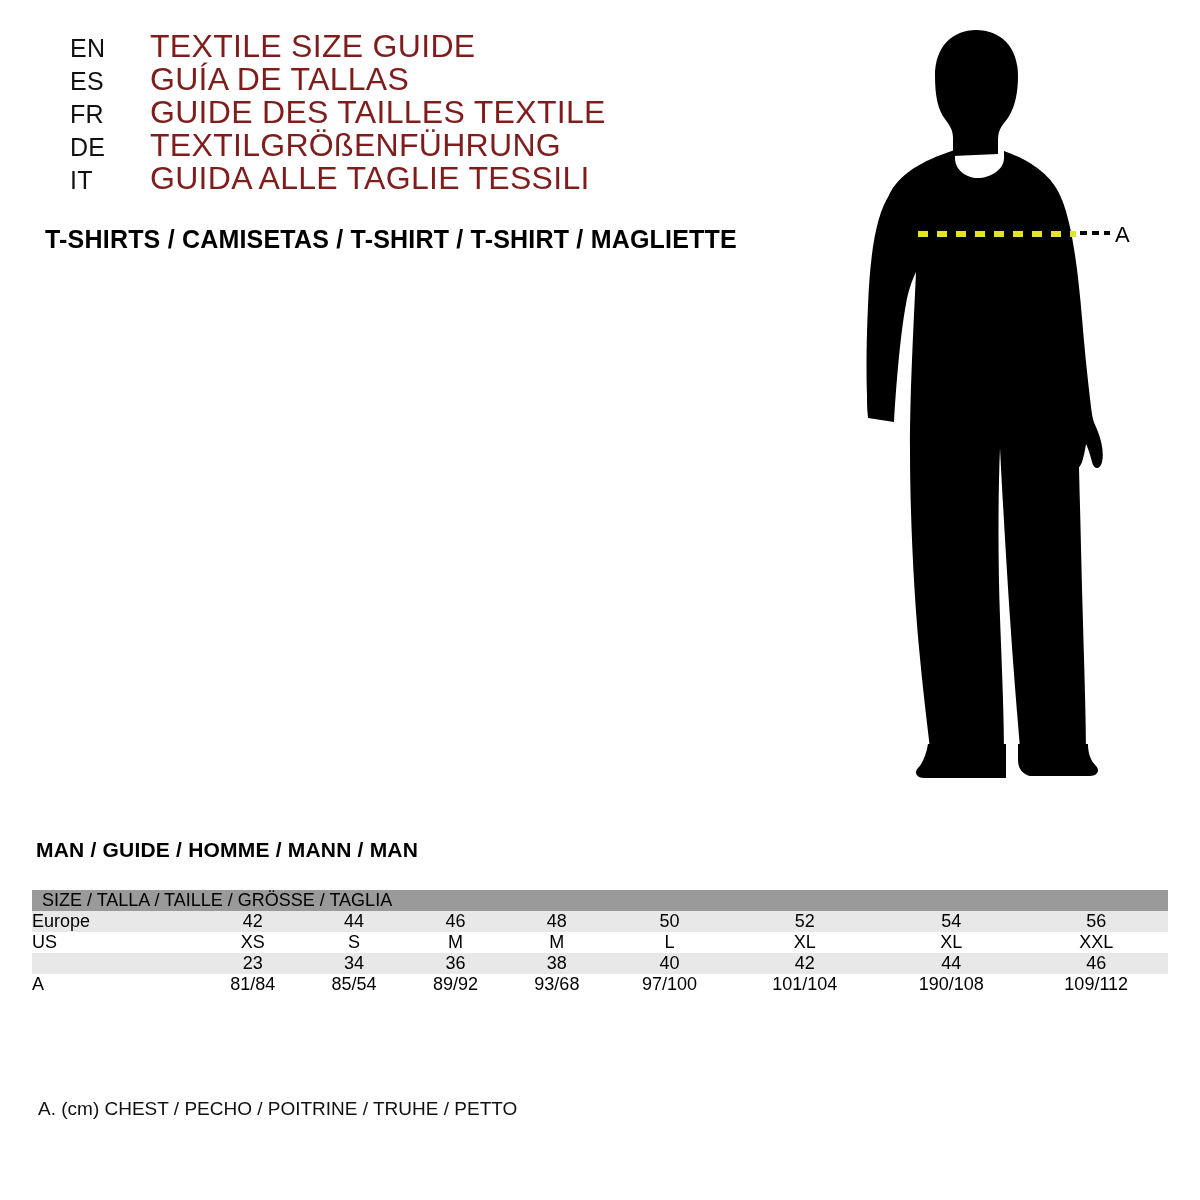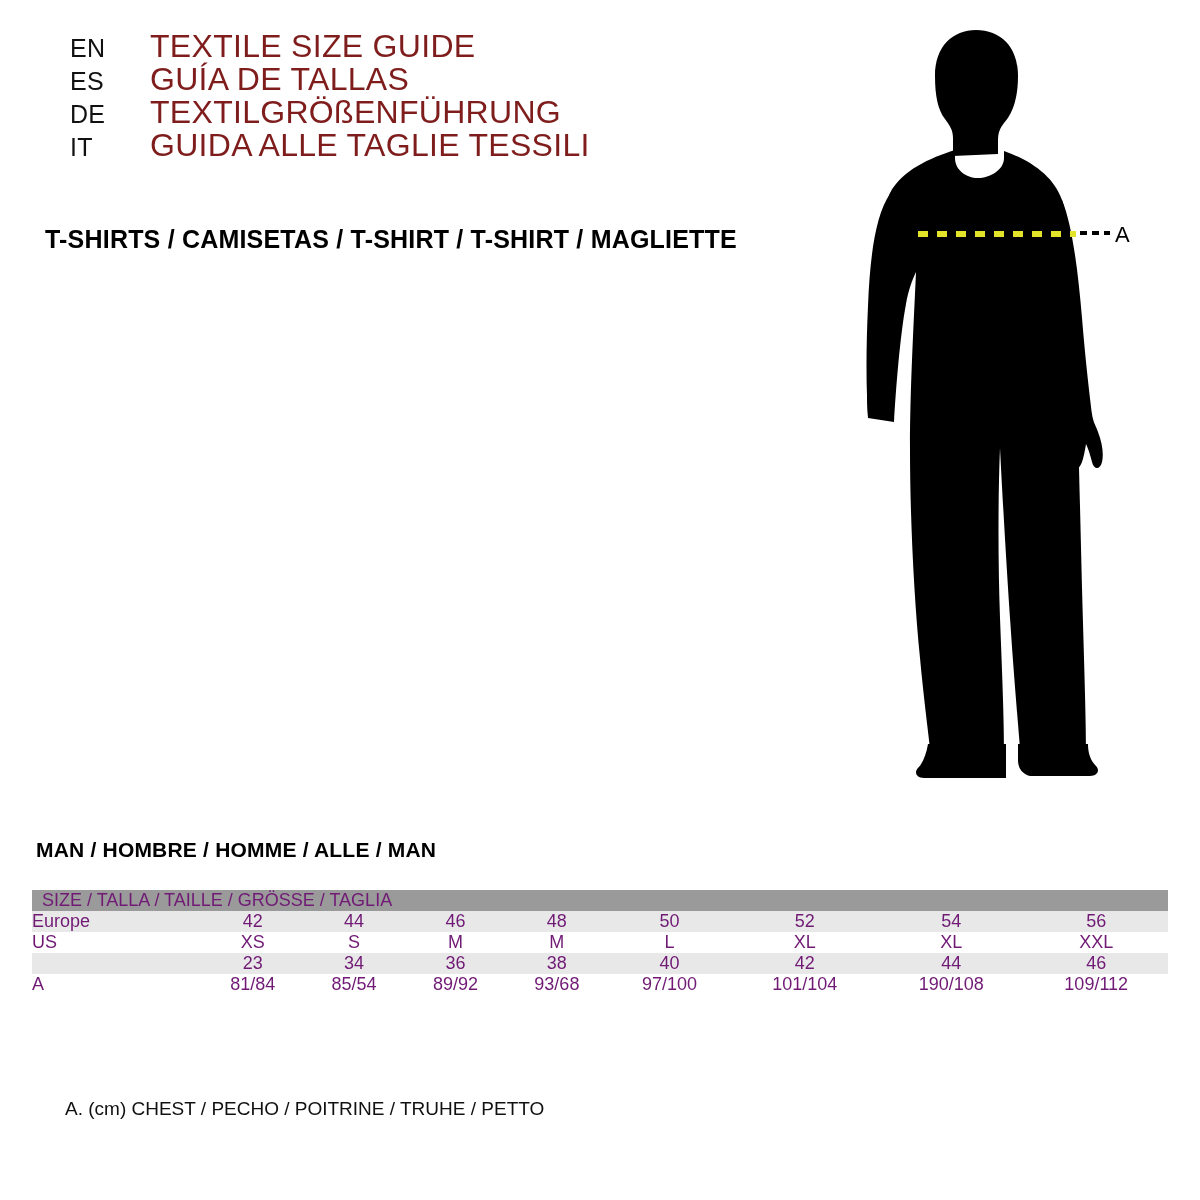--- a/index.html
+++ b/index.html
@@ -103,21 +103,21 @@
     left: 32px;
     top: 890px;
     width: 1136px;
     border-collapse: collapse;
     font-size: 18px;
   }
   table.size-table td {
     padding: 0;
     height: 16px;
     vertical-align: middle;
-    color: #701a75;
+    color: #000000;
   }
   .row-header td {
     background: #9a9a9a;
     font-size: 18px;
     height: 34px;
   }
   .row-header td.label {
     padding-left: 10px;
     text-align: left;
   }
@@ -136,36 +136,39 @@
   td.val {
     text-align: center;
   }
 
   .footnote {
     position: absolute;
     left: 38px;
     top: 1098px;
     font-size: 19px;
     color: #111111;
-    margin-left: 27px;
   }
 </style>
 </head>
 <body>
 
 <div id="page">
 
   <div class="lang-block">
     <div class="lang-row">
       <span class="lang-code">EN</span>
       <span class="lang-text">TEXTILE SIZE GUIDE</span>
     </div>
     <div class="lang-row">
       <span class="lang-code">ES</span>
       <span class="lang-text">GUÍA DE TALLAS</span>
+    </div>
+    <div class="lang-row">
+      <span class="lang-code">FR</span>
+      <span class="lang-text">GUIDE DES TAILLES TEXTILE</span>
     </div>
     <div class="lang-row">
       <span class="lang-code">DE</span>
       <span class="lang-text">TEXTILGRÖßENFÜHRUNG</span>
     </div>
     <div class="lang-row">
       <span class="lang-code">IT</span>
       <span class="lang-text">GUIDA ALLE TAGLIE TESSILI</span>
     </div>
   </div>
@@ -219,21 +222,21 @@
         C300 742 298 734 298 726 Z"></path>
 
       <g>
         <line x1="128" y1="216" x2="286" y2="216" stroke="#e3e32a" stroke-width="6" stroke-dasharray="10 9" stroke-linecap="butt"></line>
       </g>
     </svg>
   </div>
   <div class="measure-dashes"></div>
   <div class="measure-label">A</div>
 
-  <div class="section-title">MAN / HOMBRE / HOMME / ALLE / MAN</div>
+  <div class="section-title">MAN / GUIDE / HOMME / MANN / MAN</div>
 
   <table class="size-table">
     <tbody>
       <tr class="row-header">
         <td class="label" colspan="9">SIZE / TALLA / TAILLE / GRÖSSE / TAGLIA</td>
       </tr>
 
       <tr class="row-alt">
         <td class="label">Europe</td>
         <td class="val">42</td>

